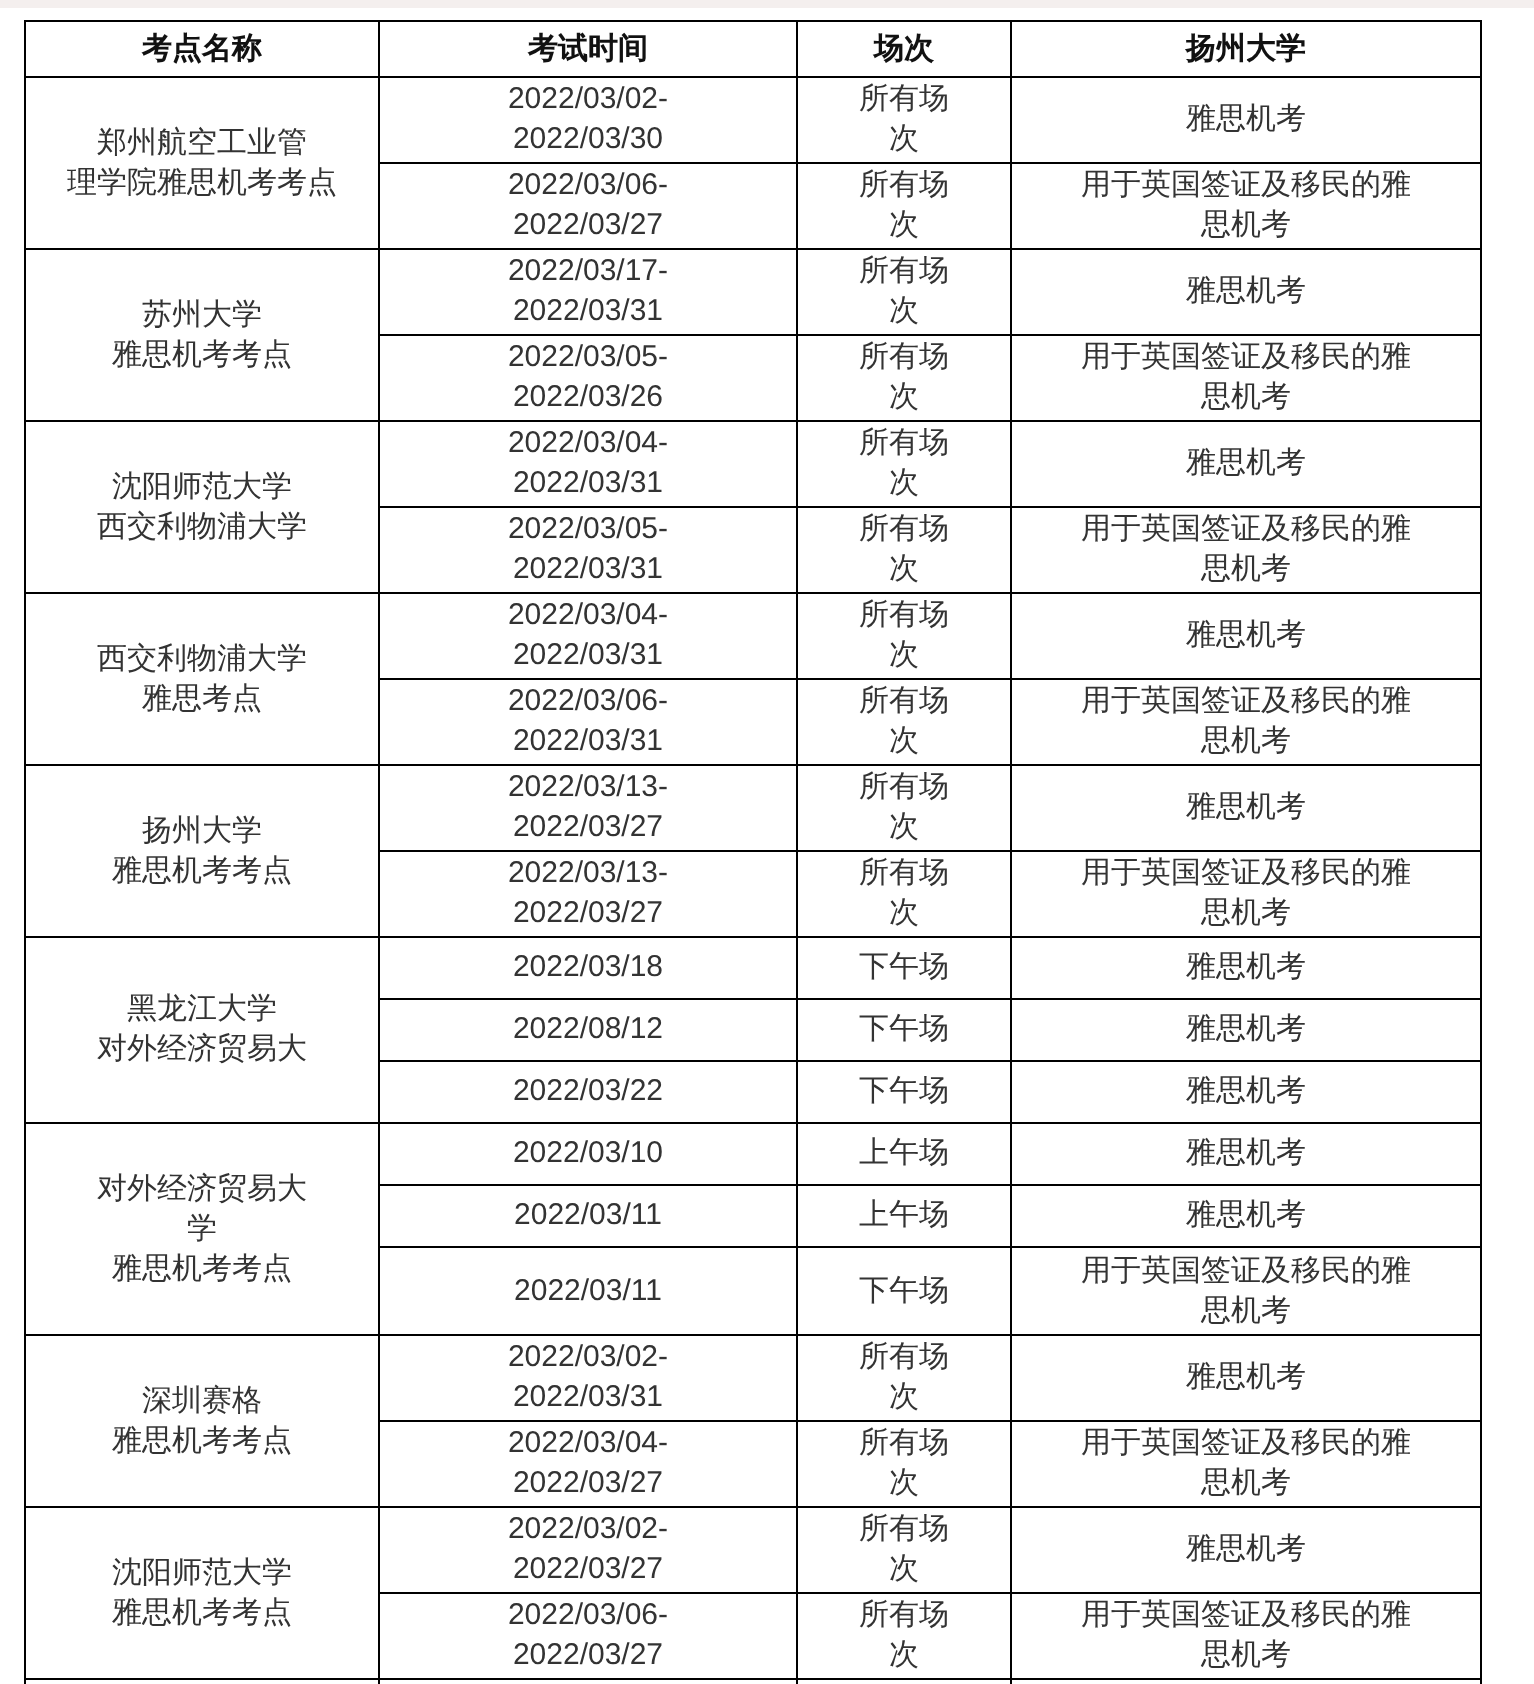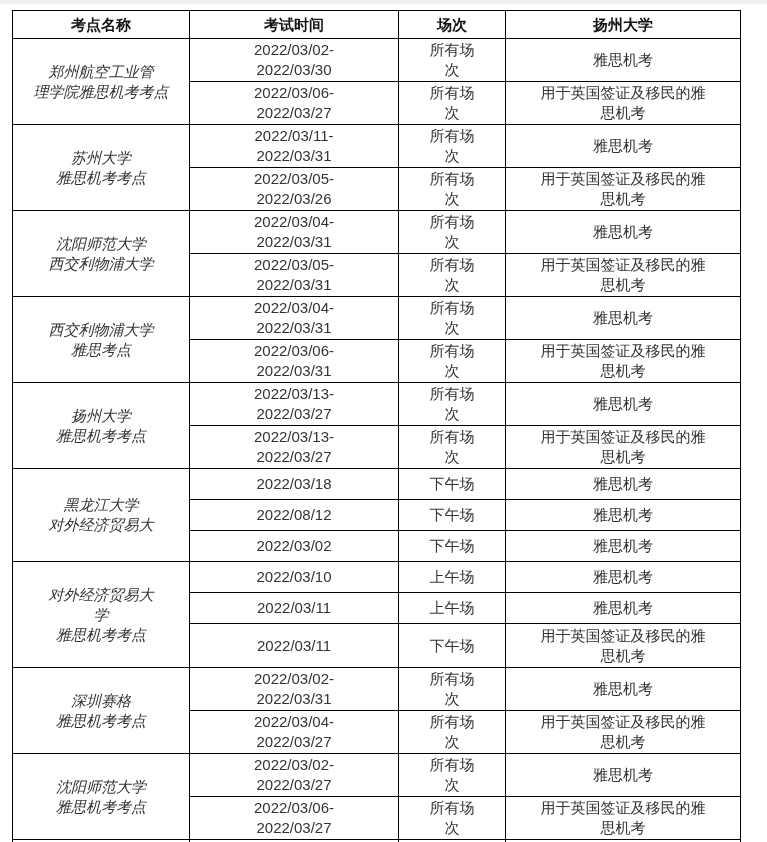--- a/index.html
+++ b/index.html
@@ -45,21 +45,21 @@
     font-weight: bold;
     color: #111111;
     height: 27px;
     line-height: 18px;
     margin-left: 35px;
   }
   tr.r2 > td { height: 42px; }   
   tr.r1 > td { height: 30px; }   
   tr.r3 > td { height: 43px; }   
   tr.partial > td { height: 14px; border-bottom: none; }
-  td.name { color: #333333; font-style: italic; }
+  td.name { color: #333333; }
 </style>
 </head>
 <body>
 
 <div class="top-strip"></div>
 
 <table class="schedule">
   <colgroup>
     <col class="c-name">
       <col class="c-time">
@@ -90,21 +90,21 @@
 2022/03/27</td>
       <td>所有场
 次</td>
       <td>用于英国签证及移民的雅
 思机考</td>
     </tr>
 
     <tr class="r2">
       <td class="name" rowspan="2">苏州大学
 雅思机考考点</td>
-      <td>2022/03/11-
+      <td>2022/03/17-
 2022/03/31</td>
       <td>所有场
 次</td>
       <td>雅思机考</td>
     </tr>
     <tr class="r2">
       <td>2022/03/05-
 2022/03/26</td>
       <td>所有场
 次</td>
@@ -172,21 +172,21 @@
       <td>2022/03/18</td>
       <td>下午场</td>
       <td>雅思机考</td>
     </tr>
     <tr class="r1">
       <td>2022/08/12</td>
       <td>下午场</td>
       <td>雅思机考</td>
     </tr>
     <tr class="r1">
-      <td>2022/03/02</td>
+      <td>2022/03/22</td>
       <td>下午场</td>
       <td>雅思机考</td>
     </tr>
 
     <tr class="r1">
       <td class="name" rowspan="3">对外经济贸易大
 学
 雅思机考考点</td>
       <td>2022/03/10</td>
       <td>上午场</td>

